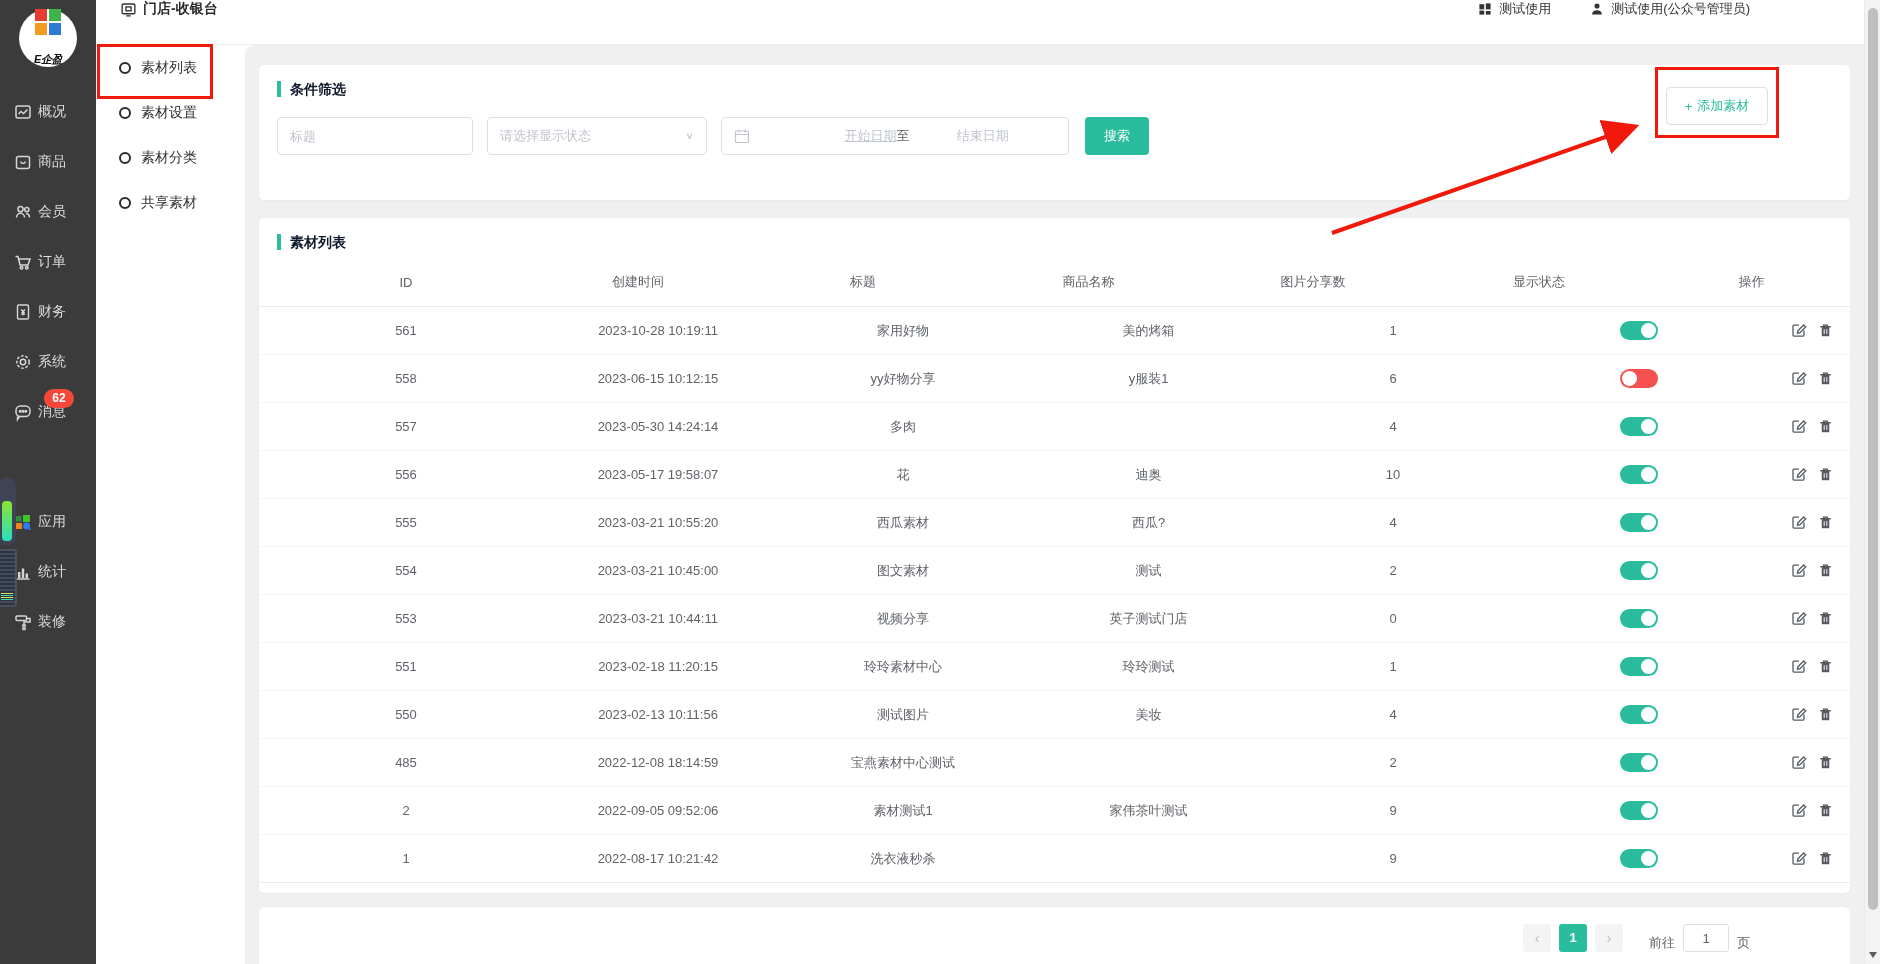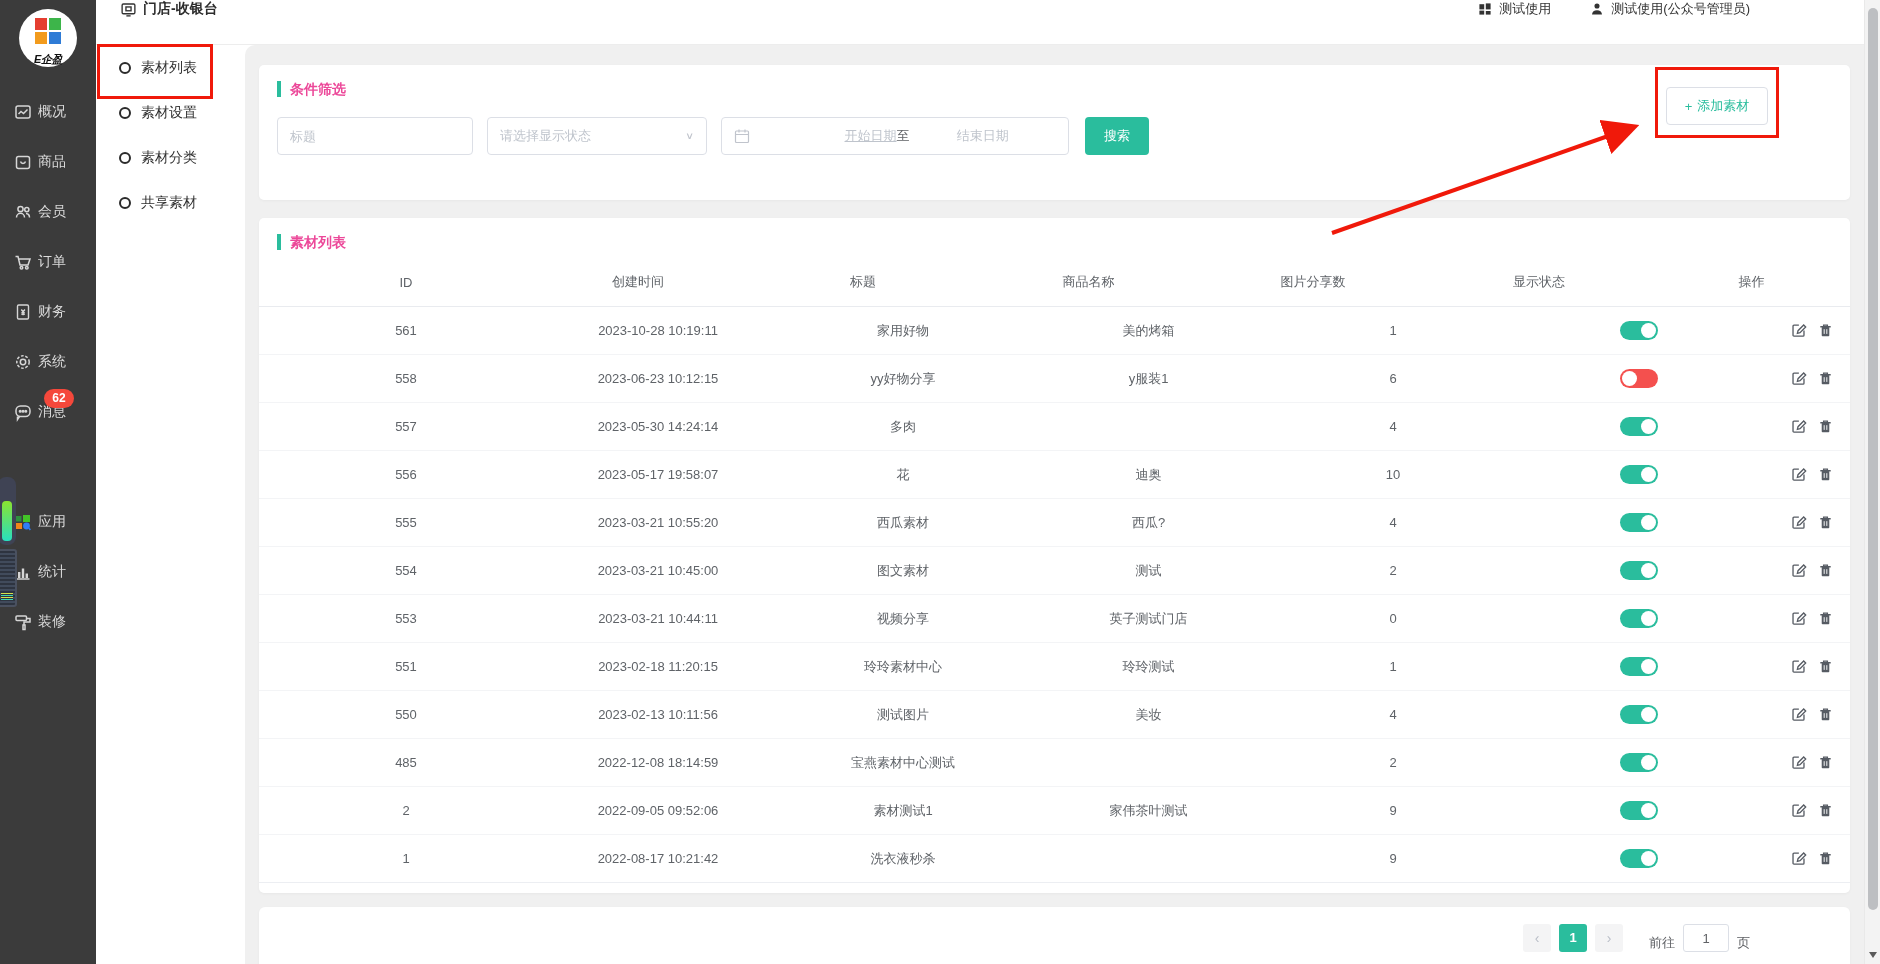--- a/index.html
+++ b/index.html
@@ -3,21 +3,21 @@
 <meta charset="utf-8">
 <style>
   * { margin:0; padding:0; box-sizing:border-box; }
   html,body { width:1880px; height:964px; overflow:hidden; background:#fff;
     font-family:"Liberation Sans","DejaVu Sans",sans-serif; }
   .app { position:relative; width:1880px; height:964px; }
 
   
   .sidebar { position:absolute; left:0; top:0; width:96px; height:964px; background:#3b3b3b; z-index:5; }
   .logo { width:58px; height:58px; background:#fff; border-radius:50%; margin:9px auto 14px auto;
-    display:flex; flex-direction:column; align-items:center; justify-content:flex-end;gap:7px; }
+    display:flex; flex-direction:column; align-items:center; justify-content:space-between;gap:7px; }
   .logo-grid { display:grid; grid-template-columns:12px 12px; grid-template-rows:12px 12px; gap:2px; }
   .logo-grid i { display:block; }
   .logo-txt { font-size:11px; font-weight:bold; font-style:italic; color:#111; margin-top:1px; letter-spacing:-0.5px; }
   .nav { padding-top:6px; }
   .nav-item { display:flex; align-items:center; height:50px; padding-left:13px; color:#dcdcdc;
     font-size:14px; cursor:pointer; position:relative; }
   .nav-item svg { width:20px; height:20px; margin-right:5px; flex:none; }
   .nav-item.group-gap { margin-top:60px; }
   .badge { position:absolute; top:2px; left:44px; min-width:30px; height:19px; line-height:19px;
     background:#f5483b; color:#fff; border-radius:10px; font-size:12px; text-align:center; padding:0 4px; font-weight:bold; }
@@ -33,21 +33,21 @@
 
   
   .submenu { position:absolute; left:96px; top:45px; width:149px; height:919px; background:#fff; z-index:4; }
   .sub-item { display:flex; align-items:center; height:45px; padding-left:23px; font-size:14px; color:#2f2f2f; cursor:pointer; }
   .sub-item .radio { width:12px; height:12px; border:2px solid #2b2b2b; border-radius:50%; margin-right:10px; flex:none; }
 
   
   .content { position:absolute; left:245px; top:45px; width:1619px; height:919px; background:#fff; }
   .content-inner { width:100%; height:100%; background:#f0f0f0; border-top-left-radius:10px; padding:20px 14px; overflow:hidden; }
   .card { background:#fff; border-radius:5px; box-shadow:0 1px 3px rgba(0,0,0,.04); }
-  .sec-title { font-size:14px; font-weight:bold; color:#ec4899; border-left:4px solid #2abd9d; padding-left:9px; line-height:16px; }
+  .sec-title { font-size:14px; font-weight:bold; color:#0f172a; border-left:4px solid #2abd9d; padding-left:9px; line-height:16px; }
 
   .filter-card { position:relative; height:135px; padding:16px 18px; margin-bottom:18px; }
   .filter-row { display:flex; align-items:center; margin-top:20px; }
   .inp { height:38px; border:1px solid #dcdfe6; border-radius:4px; background:#fff; font-size:13px; color:#606266; }
   .inp::placeholder { color:#bfc4cc; }
   .title-inp { width:196px; padding:0 12px; margin-right:14px; }
   .sel { width:220px; margin-right:14px; display:flex; align-items:center; padding:0 12px; color:#bfc4cc; cursor:pointer; }
   .sel .chev { margin-left:auto; color:#c0c4cc; font-size:12px; transform:scaleY(.8); }
   .dates { width:348px; display:flex; align-items:center; padding:0 12px; margin-right:16px; }
   .dates svg { width:16px; height:16px; flex:none; }
@@ -313,21 +313,21 @@
                     <path d="M3.5 5h11M7 5V3.4h4V5" stroke="#565b63" stroke-width="1.4" fill="none"></path>
                     <rect x="5" y="5.2" width="8" height="10" rx=".8" fill="#565b63"></rect>
                     <path d="M7.6 7.6v5M10.4 7.6v5" stroke="#fff" stroke-width="1"></path>
                   </svg>
                 </span>
               </div>
             </div>
 
             <div class="trow">
               <div>558</div>
-              <div>2023-06-23 10:12:15</div>
+              <div>2023-06-15 10:12:15</div>
               <div>yy好物分享</div>
               <div>y服装1</div>
               <div>6</div>
               <div><span class="switch off"></span></div>
               <div class="ops">
                 <span class="op">
                   <svg viewBox="0 0 18 18" fill="none" stroke="#565b63" stroke-width="1.4">
                     <path d="M14.8 9v5a1 1 0 0 1-1 1H4.2a1 1 0 0 1-1-1V4.4a1 1 0 0 1 1-1h5.2"></path>
                     <path d="M7.8 12l.7-2.8 6-6 2.1 2.1-6 6z"></path>
                   </svg>

